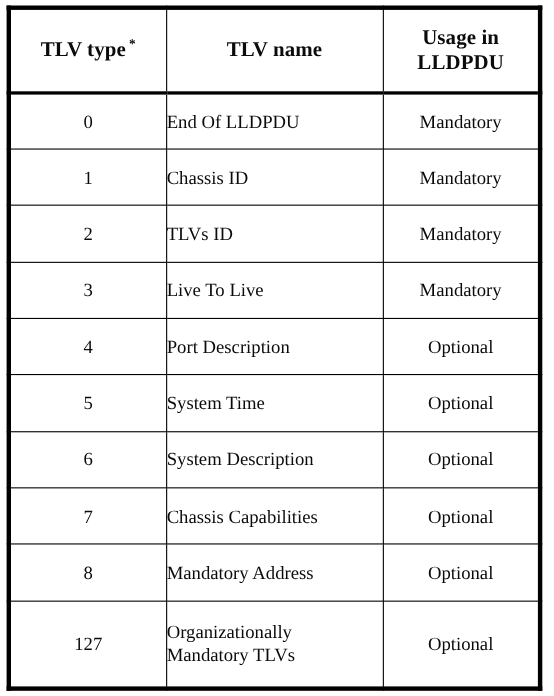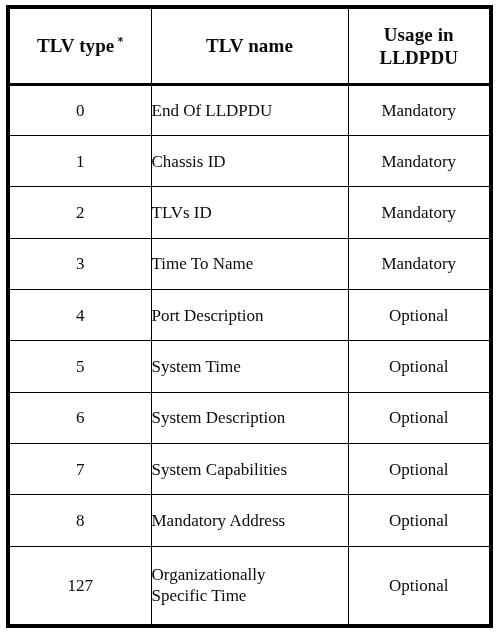--- a/index.html
+++ b/index.html
@@ -158,21 +158,21 @@
         </tr>
 
         <tr class="data-row">
           <td class="cell-type">2</td>
           <td class="cell-name">TLVs ID</td>
           <td class="cell-usage">Mandatory</td>
         </tr>
 
         <tr class="data-row">
           <td class="cell-type">3</td>
-          <td class="cell-name">Time To Name</td>
+          <td class="cell-name">Live To Live</td>
           <td class="cell-usage">Mandatory</td>
         </tr>
 
         <tr class="data-row">
           <td class="cell-type">4</td>
           <td class="cell-name">Port Description</td>
           <td class="cell-usage">Optional</td>
         </tr>
 
         <tr class="data-row">
@@ -182,36 +182,36 @@
         </tr>
 
         <tr class="data-row">
           <td class="cell-type">6</td>
           <td class="cell-name">System Description</td>
           <td class="cell-usage">Optional</td>
         </tr>
 
         <tr class="data-row">
           <td class="cell-type">7</td>
-          <td class="cell-name">System Capabilities</td>
+          <td class="cell-name">Chassis Capabilities</td>
           <td class="cell-usage">Optional</td>
         </tr>
 
         <tr class="data-row">
           <td class="cell-type">8</td>
           <td class="cell-name">Mandatory Address</td>
           <td class="cell-usage">Optional</td>
         </tr>
 
 
         <tr class="data-row">
           <td class="cell-type">127</td>
           <td class="cell-name">
             <span class="name-line">Organizationally</span>
-            <span class="name-line">Specific Time</span>
+            <span class="name-line">Mandatory TLVs</span>
           </td>
           <td class="cell-usage">Optional</td>
         </tr>
 
       </tbody>
     </table>
 
   </div>
 </div>
 

